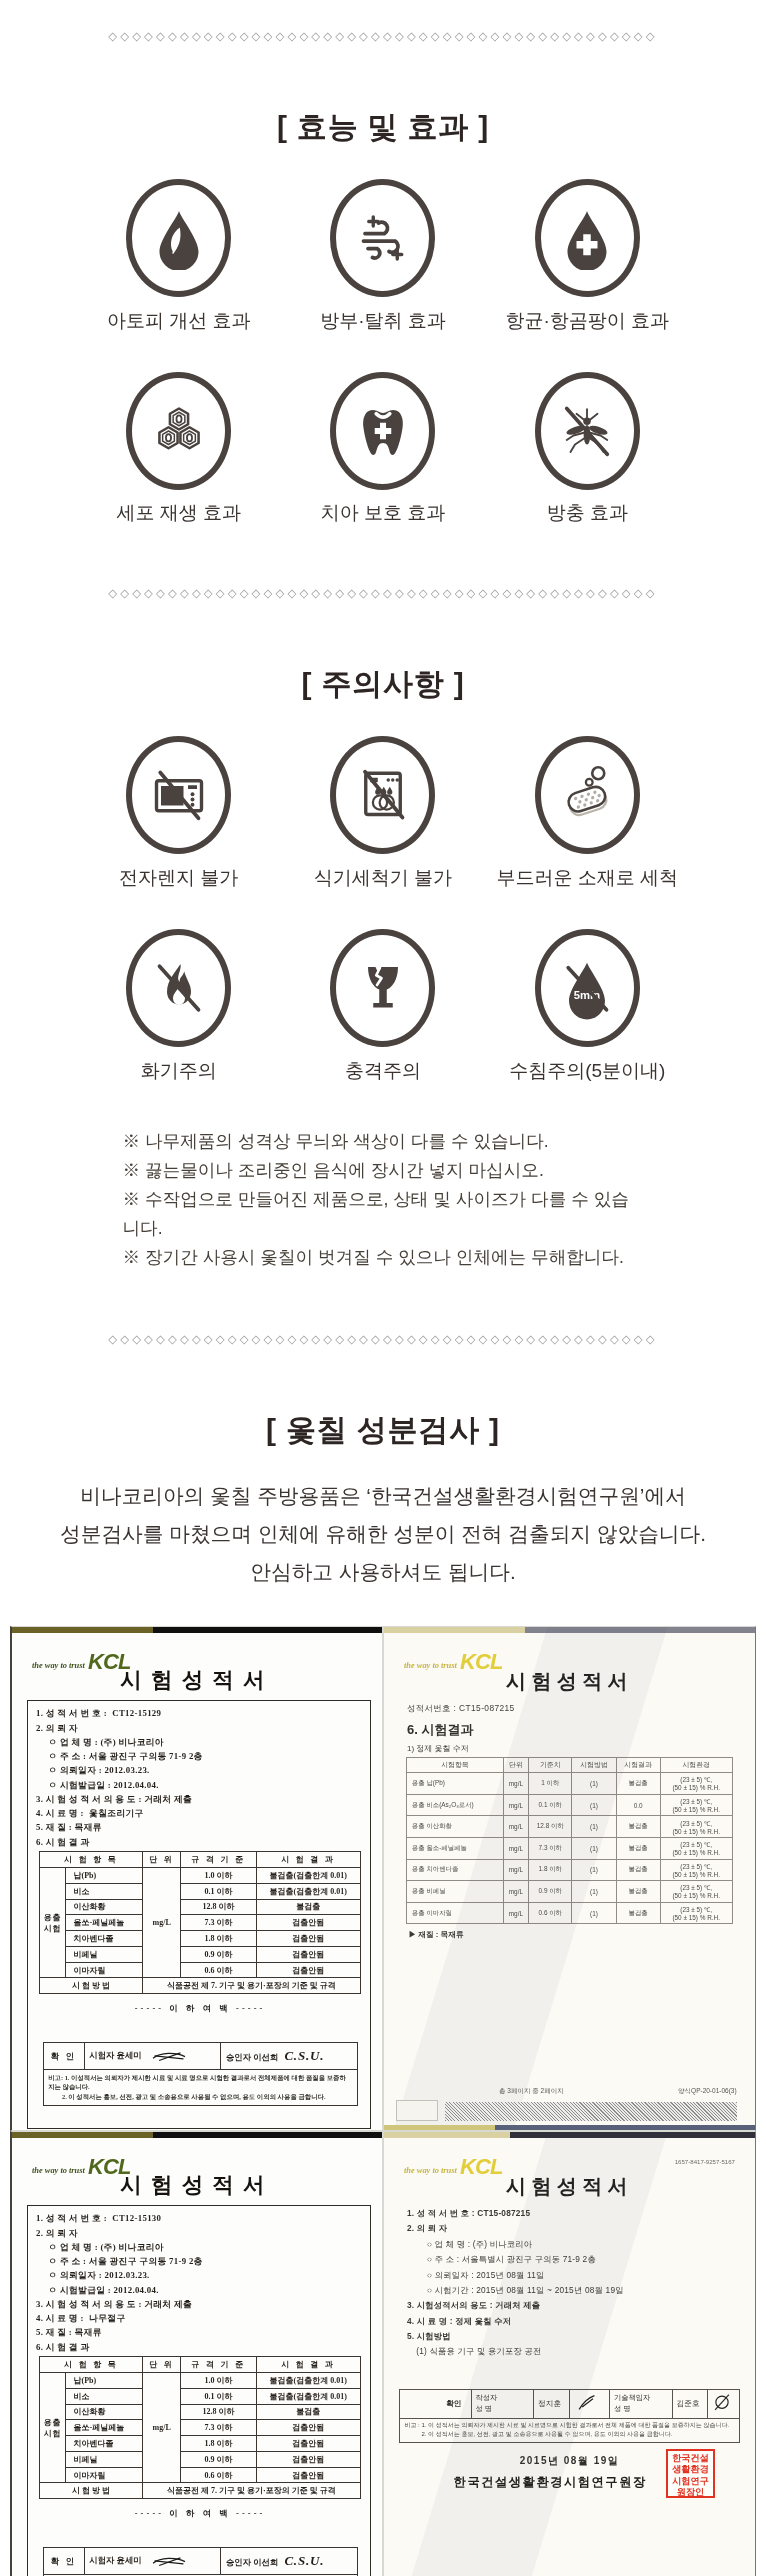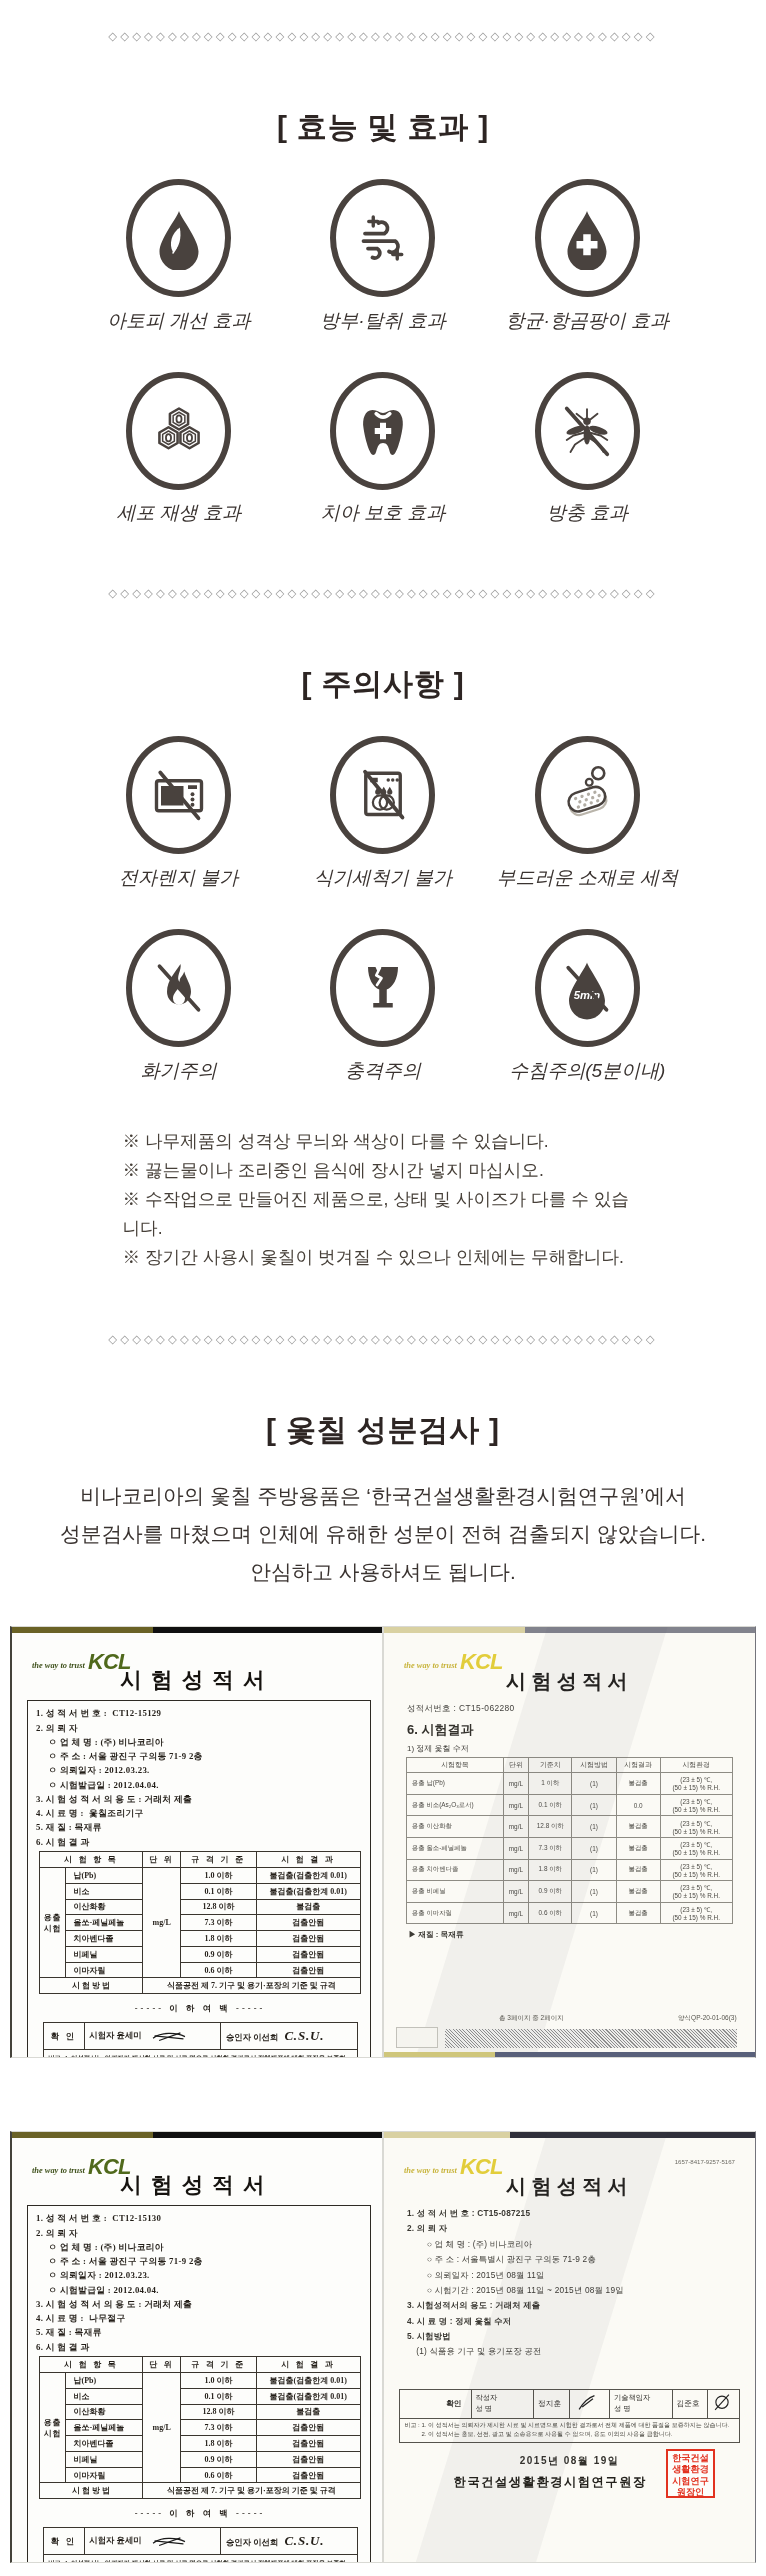--- a/index.html
+++ b/index.html
@@ -5,35 +5,35 @@
   html,body{margin:0;padding:0;background:#ffffff;}
   .page{width:766px;position:relative;font-family:"Liberation Sans",sans-serif;color:#3a3330;background:#fff;overflow:hidden;}
 
   
   .diamonds{margin-top:29px;text-align:center;font-size:11.5px;letter-spacing:3.1px;color:#9b9b9b;white-space:nowrap;overflow:hidden;}
   .diamonds.mid{margin-top:60px;}
   .sec-title{margin:64px 0 0 0;text-align:center;font-size:30px;font-weight:bold;color:#2d2523;letter-spacing:0.8px;}
 
   
   .icon-grid{width:613px;margin:31px auto 0 auto;display:grid;grid-template-columns:1fr 1fr 1fr;row-gap:38px;}
-  .icon-item{display:flex;flex-direction:column;align-items:center;font-style:italic;}
+  .icon-item{display:flex;flex-direction:column;align-items:center;}
   .oval{width:93px;height:106px;border:6.1px solid #49423e;border-radius:50%;display:flex;align-items:center;justify-content:center;background:#fff;}
   .icon-label{margin-top:10.7px;font-size:19px;color:#3a3330;white-space:nowrap;}
   .icn{display:block;}
   .icn *{stroke-linecap:round;stroke-linejoin:round;}
 
   
   .notes{width:521px;margin:43px auto 0 auto;font-size:17.6px;line-height:29px;color:#474039;}
 
   
   .para{margin-top:26px;text-align:center;font-size:20.7px;line-height:38px;color:#3a3330;}
 
   
   .certs{position:relative;width:766px;height:1011px;margin-top:35px;background:#fff;}
-  .cert{position:absolute;width:373px;height:432px;background:#fdfdfb;border:0.8px solid #d9d9d4;box-sizing:border-box;overflow:hidden;}
+  .cert{position:absolute;width:373px;height:505px;background:#fdfdfb;border:0.8px solid #d9d9d4;box-sizing:border-box;overflow:hidden;}
   .cert.lc{border-left:2.3px solid #44423a;font-family:"Liberation Serif",serif;}
   .cert.rc{border-right:1.5px solid #74747c;background:#fbfaf5;}
   .bar{height:6.1px;width:100%;}
   .bar.ol{background:linear-gradient(90deg,#6a6226 0 38%,#101010 38% 100%);}
   .bar.bg{background:linear-gradient(90deg,#d9d1a2 0 38%,#82838d 38% 100%);}
   .bar.bd{background:linear-gradient(90deg,#d9d1a2 0 34%,#30303a 34% 100%);}
   .bar.bot-r{position:absolute;bottom:0;left:0;background:linear-gradient(90deg,#cfc67b 0 30%,#59607a 30% 100%);height:4.6px;}
 
   .kcl{display:flex;align-items:flex-end;padding:10.7px 0 0 20px;height:26px;}
   .kcl .tag{font-family:"Liberation Serif",serif;font-style:italic;font-weight:bold;font-size:8.4px;}
@@ -50,21 +50,21 @@
   .ln.ind{padding-left:12.3px;}
   .ln .v{margin-left:5.4px;}
 
   table.t1{border-collapse:collapse;width:98%;margin:2.3px auto 0 auto;font-size:8px;font-weight:bold;color:#241f19;}
   table.t1 th,table.t1 td{border:1px solid #3a352e;padding:1.9px 2.3px;text-align:center;}
   table.t1 th{letter-spacing:2.3px;font-weight:bold;}
   table.t1 td.it{text-align:left;padding-left:7.7px;}
   table.t1 .grp{width:20px;letter-spacing:0.8px;}
   .blanknote{text-align:center;font-size:8.4px;font-weight:bold;letter-spacing:3.1px;margin-top:9.2px;color:#2a251f;}
 
-  table.t2{border-collapse:collapse;width:96%;margin:8px auto 0 auto;font-size:8.4px;font-weight:bold;color:#241f19;}
+  table.t2{border-collapse:collapse;width:96%;margin:28px auto 0 auto;font-size:8.4px;font-weight:bold;color:#241f19;}
   table.t2 td{border:1.1px solid #3a352e;padding:4.6px 4.6px;}
   table.t2 .cfl{width:31px;text-align:center;letter-spacing:2.3px;}
   .sigsvg{vertical-align:middle;margin-left:6.1px;}
   .script{font-style:italic;font-size:13px;letter-spacing:0.8px;margin-left:6.1px;font-weight:bold;}
 
   .remarks{width:96%;margin:0 auto;border:1.1px solid #3a352e;border-top:none;padding:3.1px 4.6px;font-size:6.4px;font-weight:bold;color:#33302a;line-height:1.5;box-sizing:border-box;}
   .remarks .r2{padding-left:13.8px;}
 
   .orgrow{position:relative;margin-top:26px;height:51px;}
   .org{position:absolute;left:50%;transform:translateX(-58%);top:17px;font-size:12.6px;font-weight:bold;letter-spacing:1.1px;color:#1d1914;white-space:nowrap;}
@@ -423,21 +423,21 @@
     </div>
 
     <div class="cert rc" style="left:383px;top:0;">
       <div class="bar bg"></div>
       <div class="wm"></div>
       <div class="kcl">
         <span class="tag">the way to trust</span>
         <span class="logo">KCL</span>
       </div>
       <div class="doc-title">시험성적서</div>
-      <div class="rno">성적서번호 :      CT15-062280</div>
+      <div class="rno">성적서번호 :      CT15-087215</div>
       <div class="rsec">6. 시험결과</div>
       <div class="rsub">1) 정제 옻칠 수저</div>
       <table class="t3">
         <tbody>
             <tr>
           <th>시험항목</th>
               <th>단위</th>
               <th>기준치</th>
           <th>시험방법</th>
               <th>시험결과</th>

